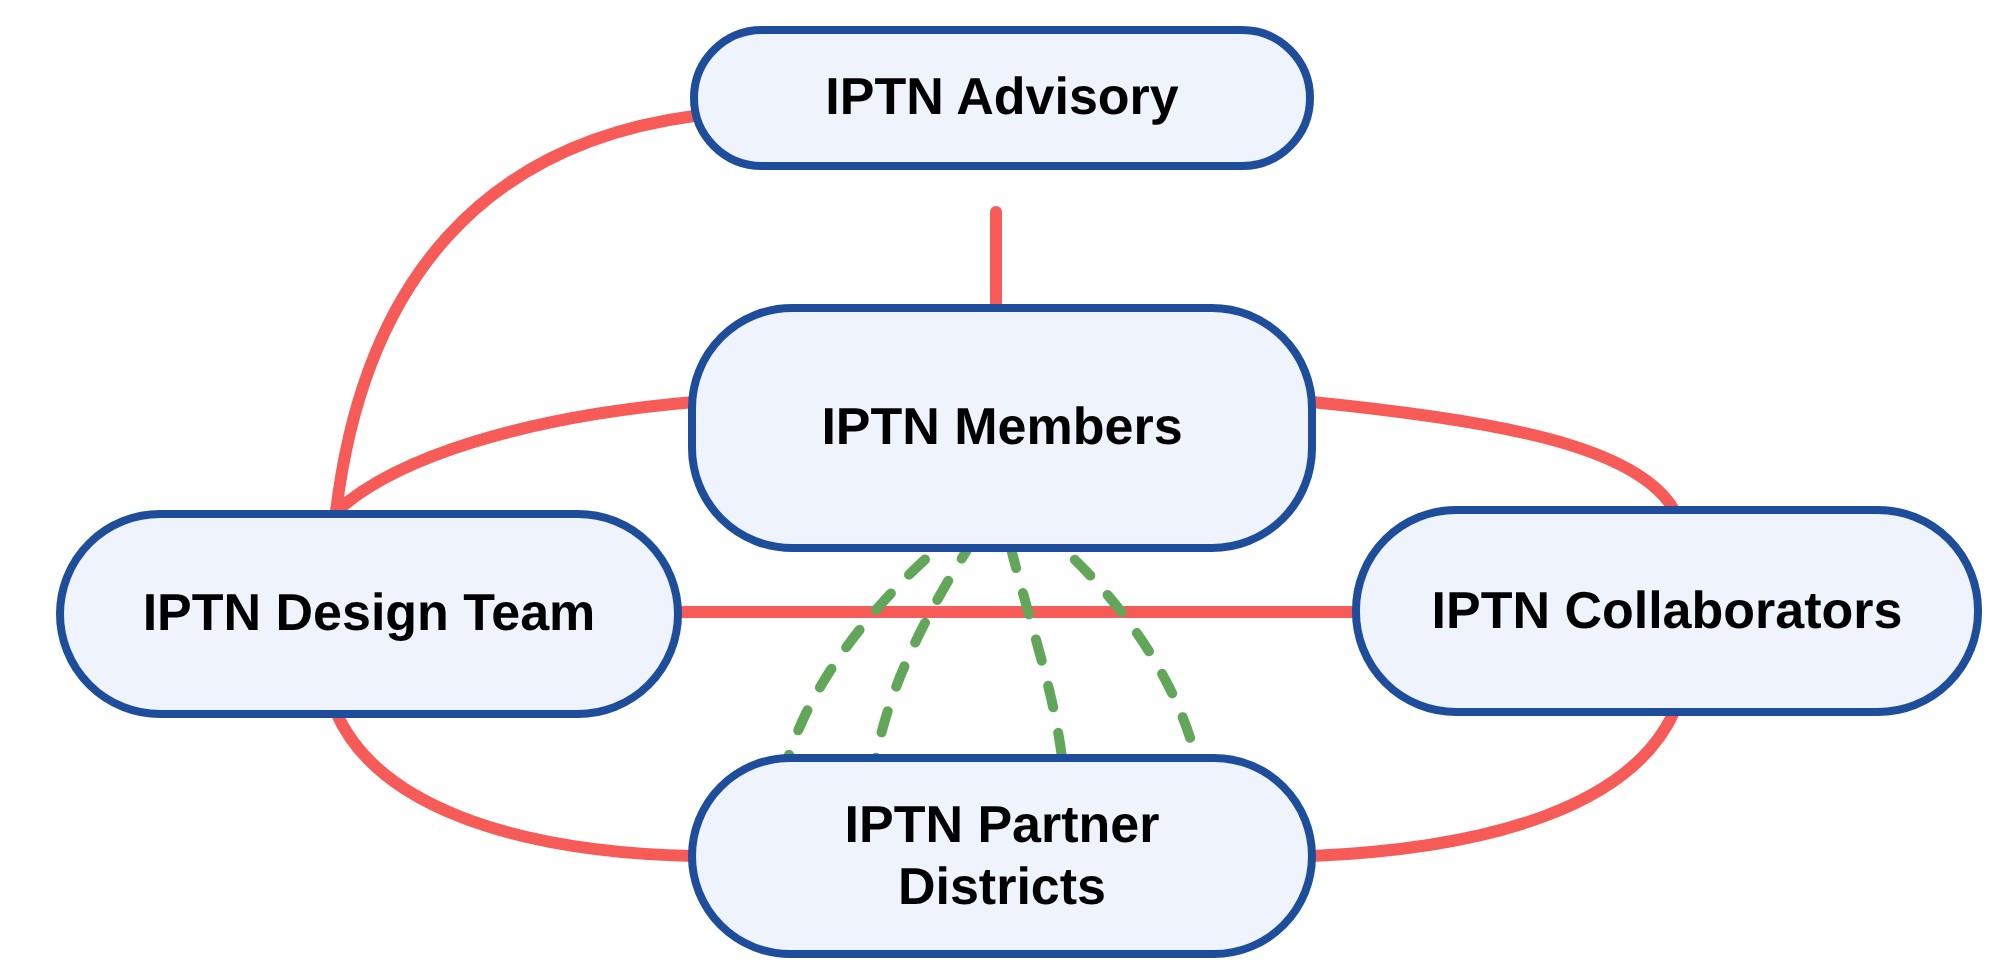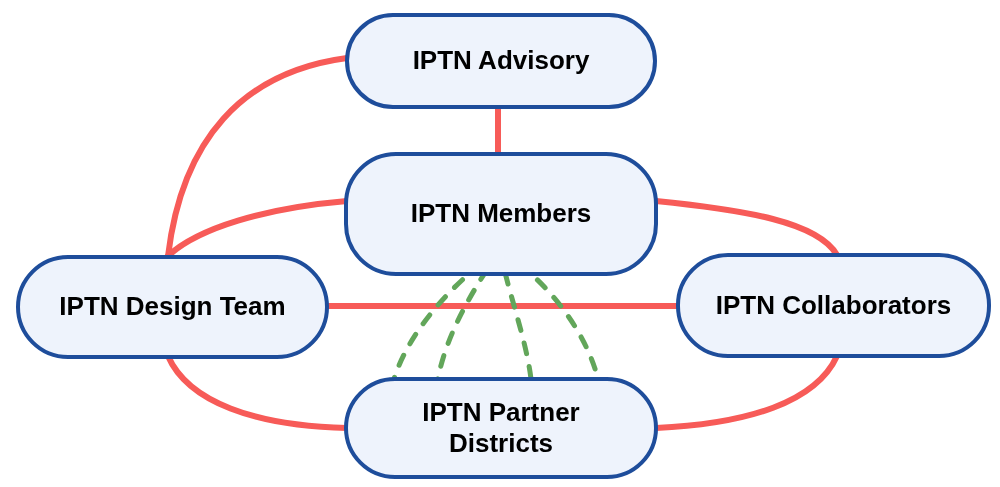--- a/index.html
+++ b/index.html
@@ -44,23 +44,23 @@
     color: var(--label-text, #000000);
     font-size: 26px;
     font-weight: bold;
     line-height: 1.2;
     display: flex;
     align-items: center;
     justify-content: center;
     text-align: center;
     padding: 0 24px;
   }
-  .node-advisory        { left: 345px; top: 13px;  width: 312px; height: 96px;  }
+  .node-advisory        { left: 345px; top: 13px;  width: 312px; height: 72px;  }
   .node-members         { left: 344px; top: 152px; width: 314px; height: 124px; }
-  .node-design-team     { left: 16px;  top: 255px; width: 313px; height: 104px; }
+  .node-design-team     { left: 28px;  top: 255px; width: 313px; height: 104px; }
   .node-collaborators   { left: 676px; top: 253px; width: 315px; height: 105px; justify-content: center; }
   .node-partner         { left: 344px; top: 377px; width: 314px; height: 102px; align-items: center; }
 </style>
 </head>
 <body>
 
 <div class="stage">
 
   <svg class="edges" width="1000" height="487" viewBox="0 0 1000 487">
 

